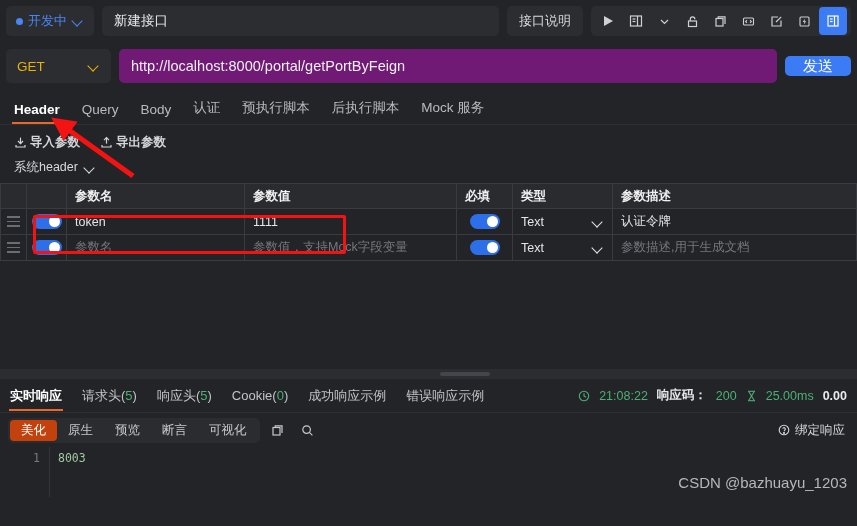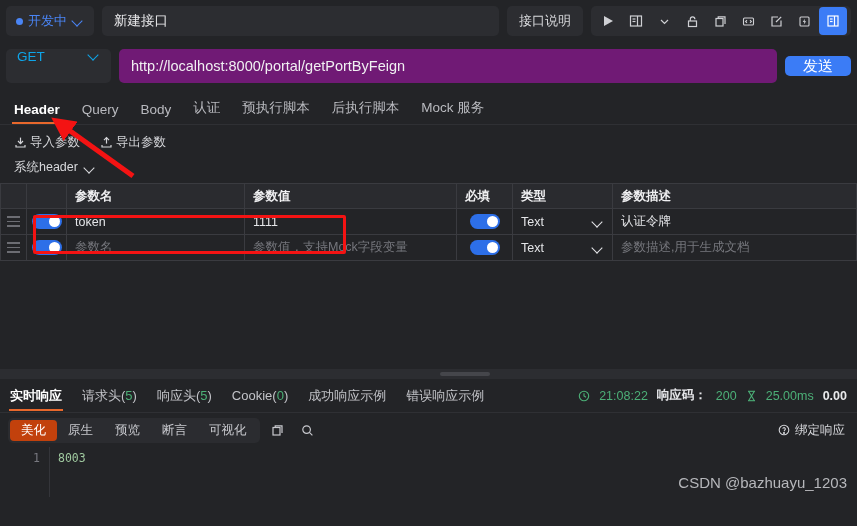--- a/index.html
+++ b/index.html
@@ -46,22 +46,22 @@
   .icon-btn {
     width: 26px; height: 26px; display: flex; align-items: center; justify-content: center;
     color: #cfd0d4; border-radius: 4px; cursor: pointer;
   }
   .icon-btn.accent { background: #3b7cf6; color: #fff; width: 28px; height: 28px; }
 
   
   .urlrow { height: 48px; display: flex; align-items: center; padding: 0 6px; gap: 8px; }
   .method-sel {
     width: 105px; height: 34px; background: #2c2d31; border-radius: 5px;
-    display: flex; justify-content: space-between;
-    padding: 0 11px; color: #0ea5e9; font-size: 13.5px; cursor: pointer;
+    display: flex; align-items: center; justify-content: space-between;
+    padding: 0 11px; color: #eab308; font-size: 13.5px; cursor: pointer;
   }
   .url-field {
     flex: 1; height: 34px; background: #701a75; border-radius: 5px;
     display: flex; align-items: center; padding: 0 12px;
     color: #f0f0f2; font-size: 14.5px; overflow: hidden; white-space: nowrap;
   }
   .send-btn {
     height: 20px; min-width: 66px; background: #3b7cf6; border-radius: 5px; border: none;
     color: #fff; font-size: 15px; display: flex; align-items: center; justify-content: center;
     cursor: pointer; font-family: "Liberation Sans", sans-serif;
@@ -71,21 +71,21 @@
   .tabs { display: flex; align-items: flex-end; gap: 22px; padding: 8px 14px 0 14px; height: 34px; }
   .tab { font-size: 13.5px; color: #b9babf; padding-bottom: 7px; cursor: pointer; white-space: nowrap; position: relative;}
   .tab.active { color: #ffffff; font-weight: bold; }
   .tab.active::after {
     content: ""; position: absolute; left: -2px; right: -2px; bottom: 0;
     height: 2px; background: #e8682c;
   }
   .tabs-underline { height: 1px; background: #2f3034; margin: 0 0 0 0; }
 
   
-  .param-actions { display: flex; align-items: center; gap: 20px; padding: 9px 14px 0 14px; }
+  .param-actions { display: flex; align-items: center; gap: 20px; padding: 9px 14px 0 14px; font-weight: bold; }
   .param-action { display: flex; align-items: center; gap: 3px; color: #d4d5d9; font-size: 12.5px; cursor: pointer; }
   .sys-header { display: flex; align-items: center; gap: 6px; padding: 8px 14px 7px 14px; color: #d8d9dc; font-size: 12.5px; cursor: pointer; width: max-content;}
 
   
   .tbl { width: 100%; border-collapse: collapse; table-layout: fixed; }
   .tbl th, .tbl td {
     border: 1px solid #3a3b40; padding: 0; height: 26px;
     font-size: 12.5px; color: #e4e5e8; text-align: left; font-weight: normal;
   }
   .tbl th { background: #2a2b2f; height: 25px; font-weight: bold; color: #f0f0f2; }

